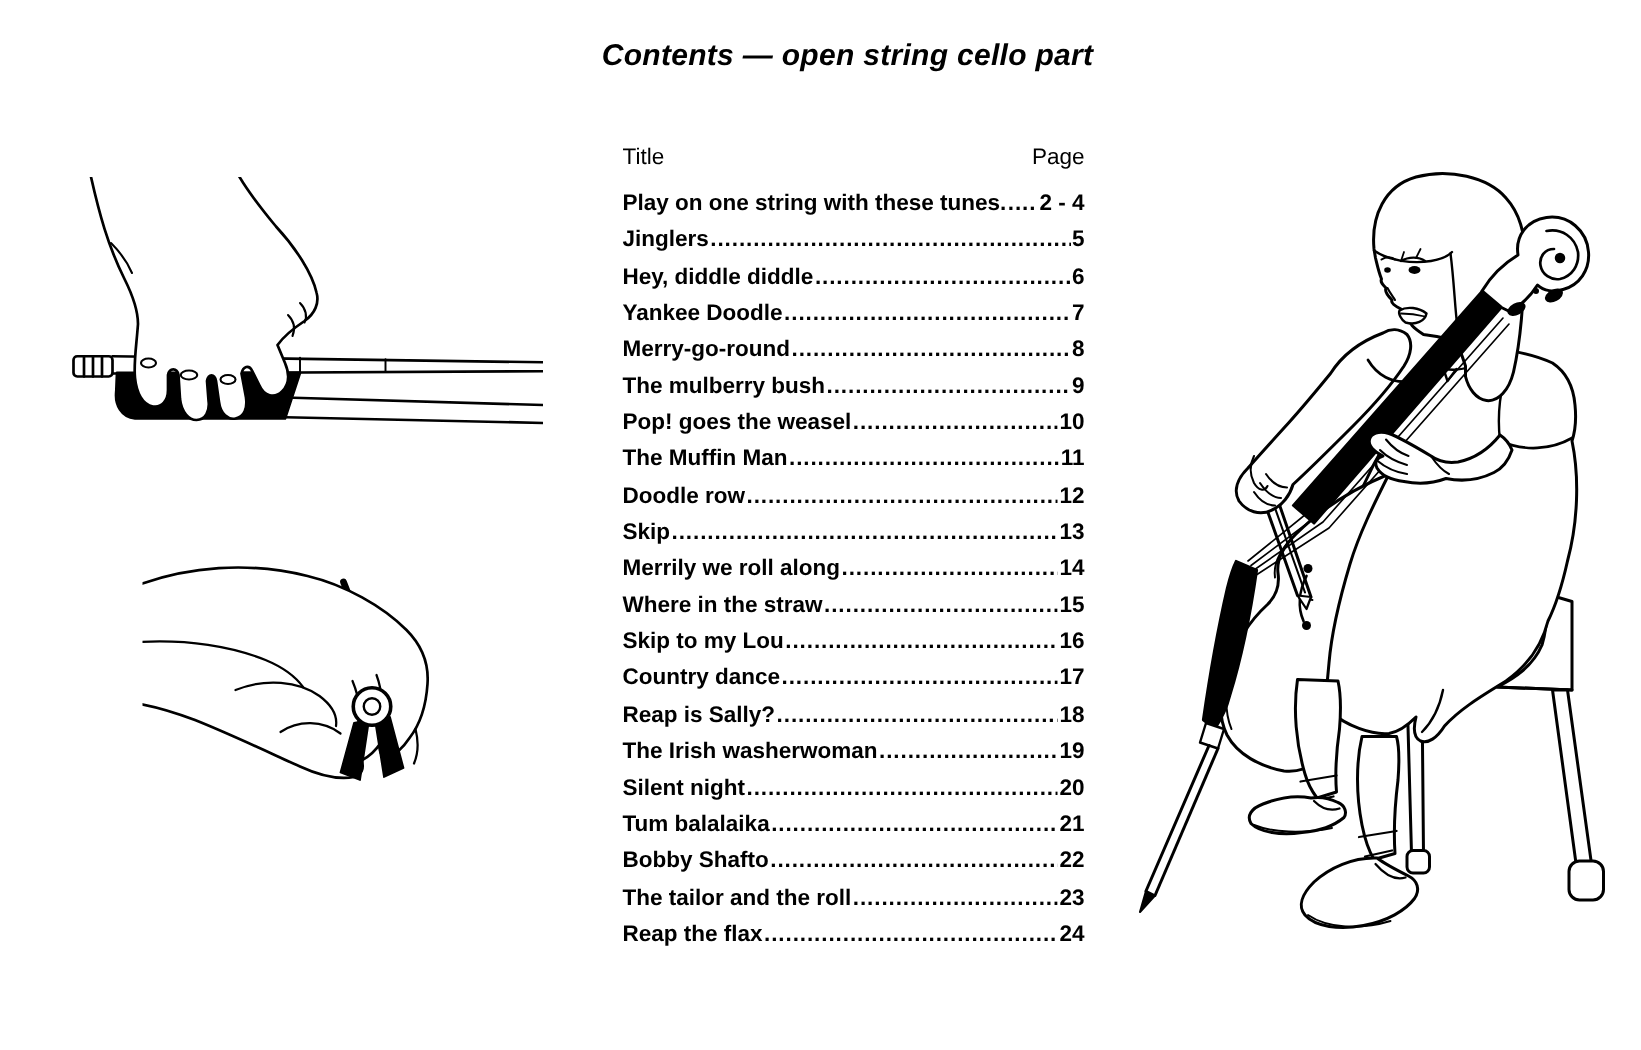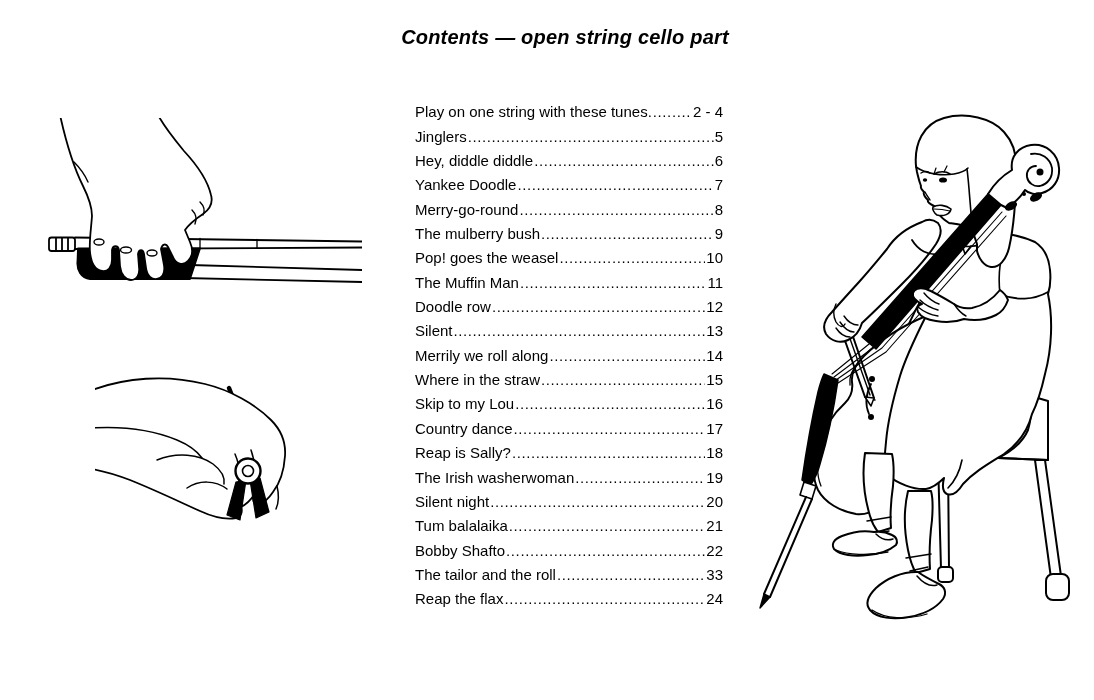--- a/index.html
+++ b/index.html
@@ -13,34 +13,38 @@
     text-align:center;font-size:20px;font-weight:bold;letter-spacing:.2px;
     margin:0;
     font-style:italic;
   }
   .toc{
     position:absolute;left:415px;top:96px;width:308px;
     font-size:15px;line-height:normal;
   }
   .toc-header{display:flex;justify-content:space-between;margin-bottom:14px;}
   .toc-rows{}
-  .toc-row{display:flex;align-items:flex-end;height:24.35px;}
+  .toc-row{display:flex;align-items:flex-start;height:24.35px;font-weight:bold;}
   .toc-title{white-space:nowrap;flex:0 0 auto;}
   .toc-dots{flex:1 1 auto;overflow:hidden;white-space:nowrap;margin:0 1px;letter-spacing:.6px;}
   .toc-page{flex:0 0 auto;white-space:nowrap;}
   .illus{position:absolute;}
   .illus svg{display:block;width:100%;height:100%;}
   svg *{vector-effect:none;}
 </style>
 </head>
 <body>
 
 <h1 class="page-title">Contents — open string cello part</h1>
 
 <div class="toc">
+  <div class="toc-header">
+    <span>Title</span>
+    <span>Page</span>
+  </div>
   <div class="toc-rows" id="toc-rows">
   <div class="toc-row">
     <span class="toc-title">Play on one string with these tunes.</span>
     <span class="toc-dots">....................................................................................................................................................................................</span>
     <span class="toc-page">2 - 4</span>
   </div>
 
   <div class="toc-row">
     <span class="toc-title">Jinglers</span>
     <span class="toc-dots">....................................................................................................................................................................................</span>
@@ -83,21 +87,21 @@
     <span class="toc-page">11</span>
   </div>
 
   <div class="toc-row">
     <span class="toc-title">Doodle row</span>
     <span class="toc-dots">....................................................................................................................................................................................</span>
     <span class="toc-page">12</span>
   </div>
 
   <div class="toc-row">
-    <span class="toc-title">Silent</span>
+    <span class="toc-title">Skip</span>
     <span class="toc-dots">....................................................................................................................................................................................</span>
     <span class="toc-page">13</span>
   </div>
 
   <div class="toc-row">
     <span class="toc-title">Merrily we roll along</span>
     <span class="toc-dots">....................................................................................................................................................................................</span>
     <span class="toc-page">14</span>
   </div>
 
@@ -145,21 +149,21 @@
 
   <div class="toc-row">
     <span class="toc-title">Bobby Shafto</span>
     <span class="toc-dots">....................................................................................................................................................................................</span>
     <span class="toc-page">22</span>
   </div>
 
   <div class="toc-row">
     <span class="toc-title">The tailor and the roll</span>
     <span class="toc-dots">....................................................................................................................................................................................</span>
-    <span class="toc-page">33</span>
+    <span class="toc-page">23</span>
   </div>
 
   <div class="toc-row">
     <span class="toc-title">Reap the flax</span>
     <span class="toc-dots">....................................................................................................................................................................................</span>
     <span class="toc-page">24</span>
   </div>
 </div>
 </div>
 

